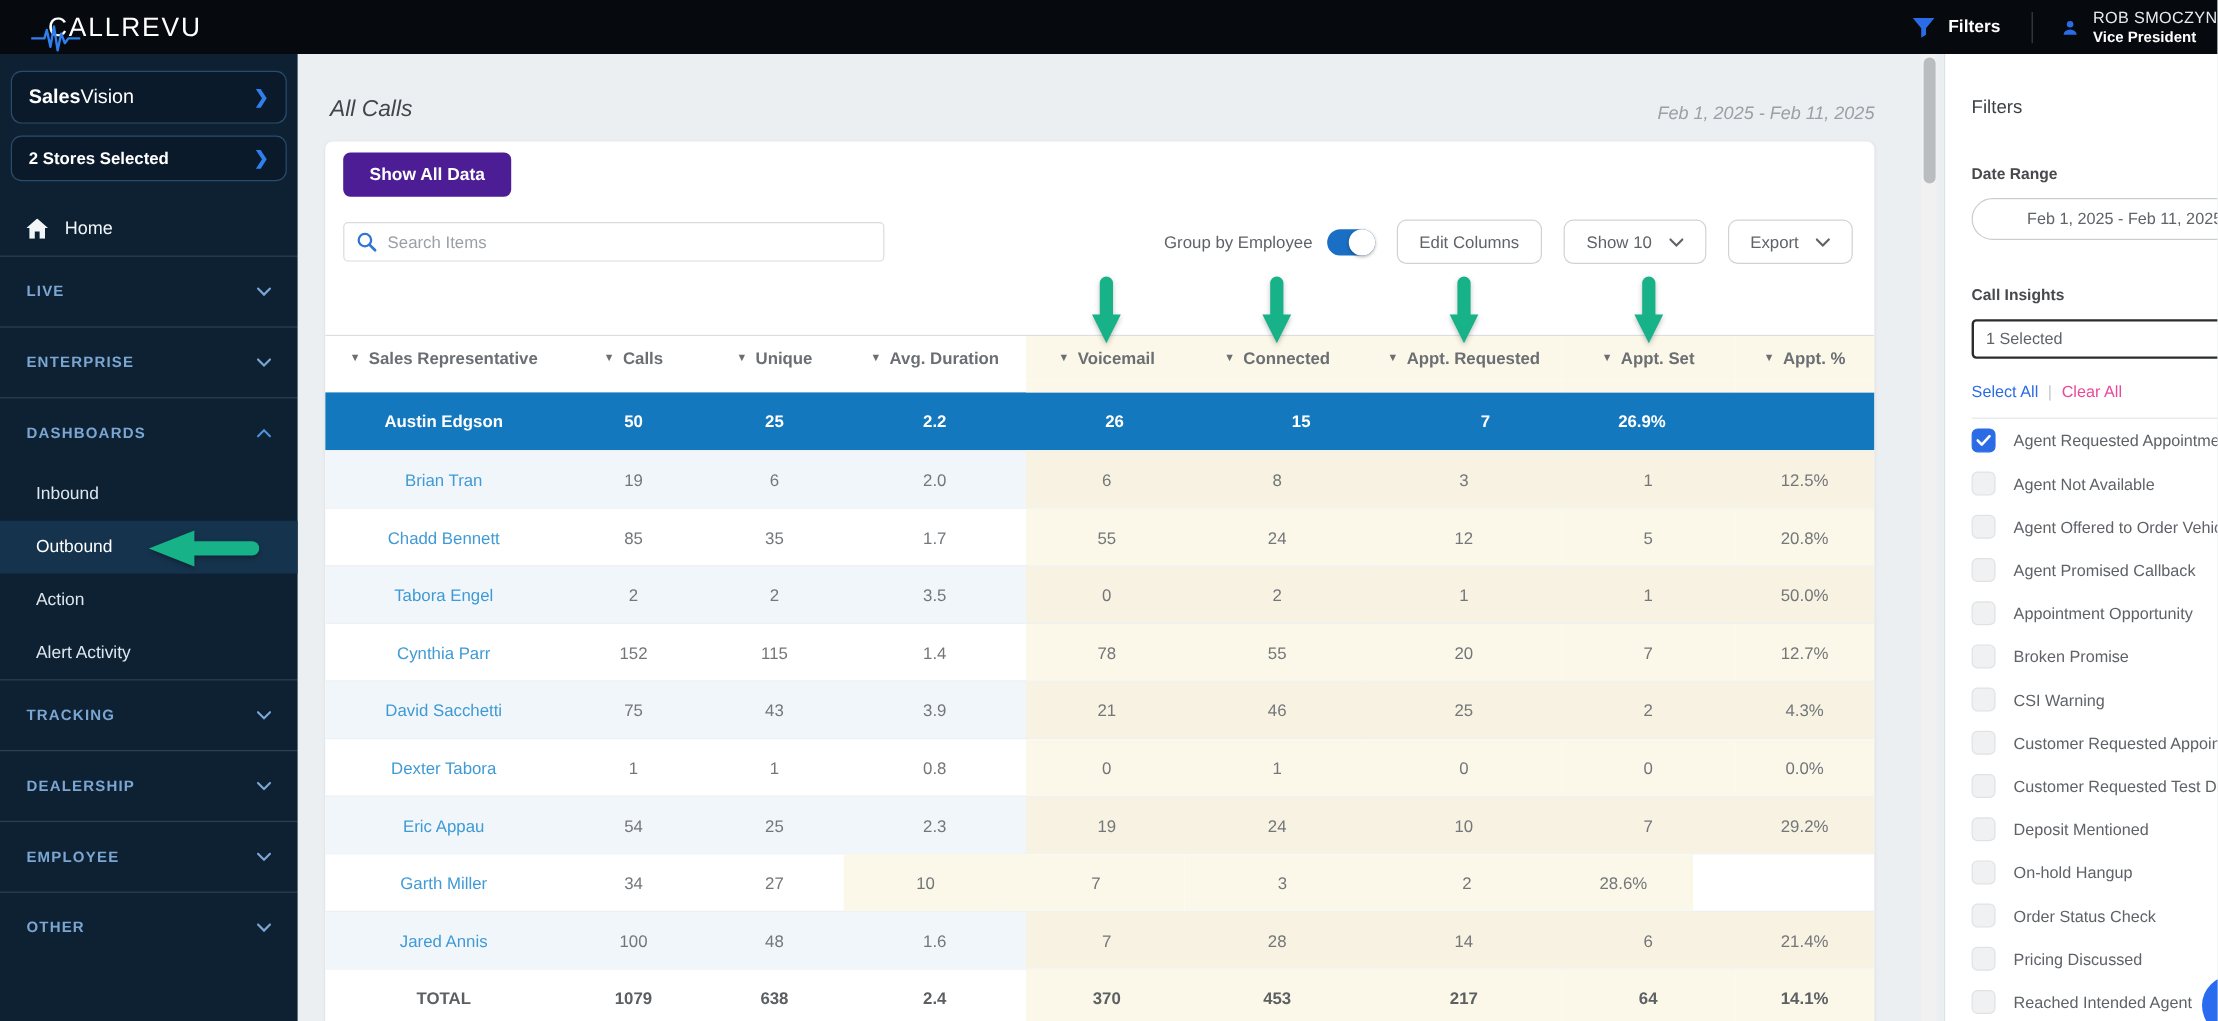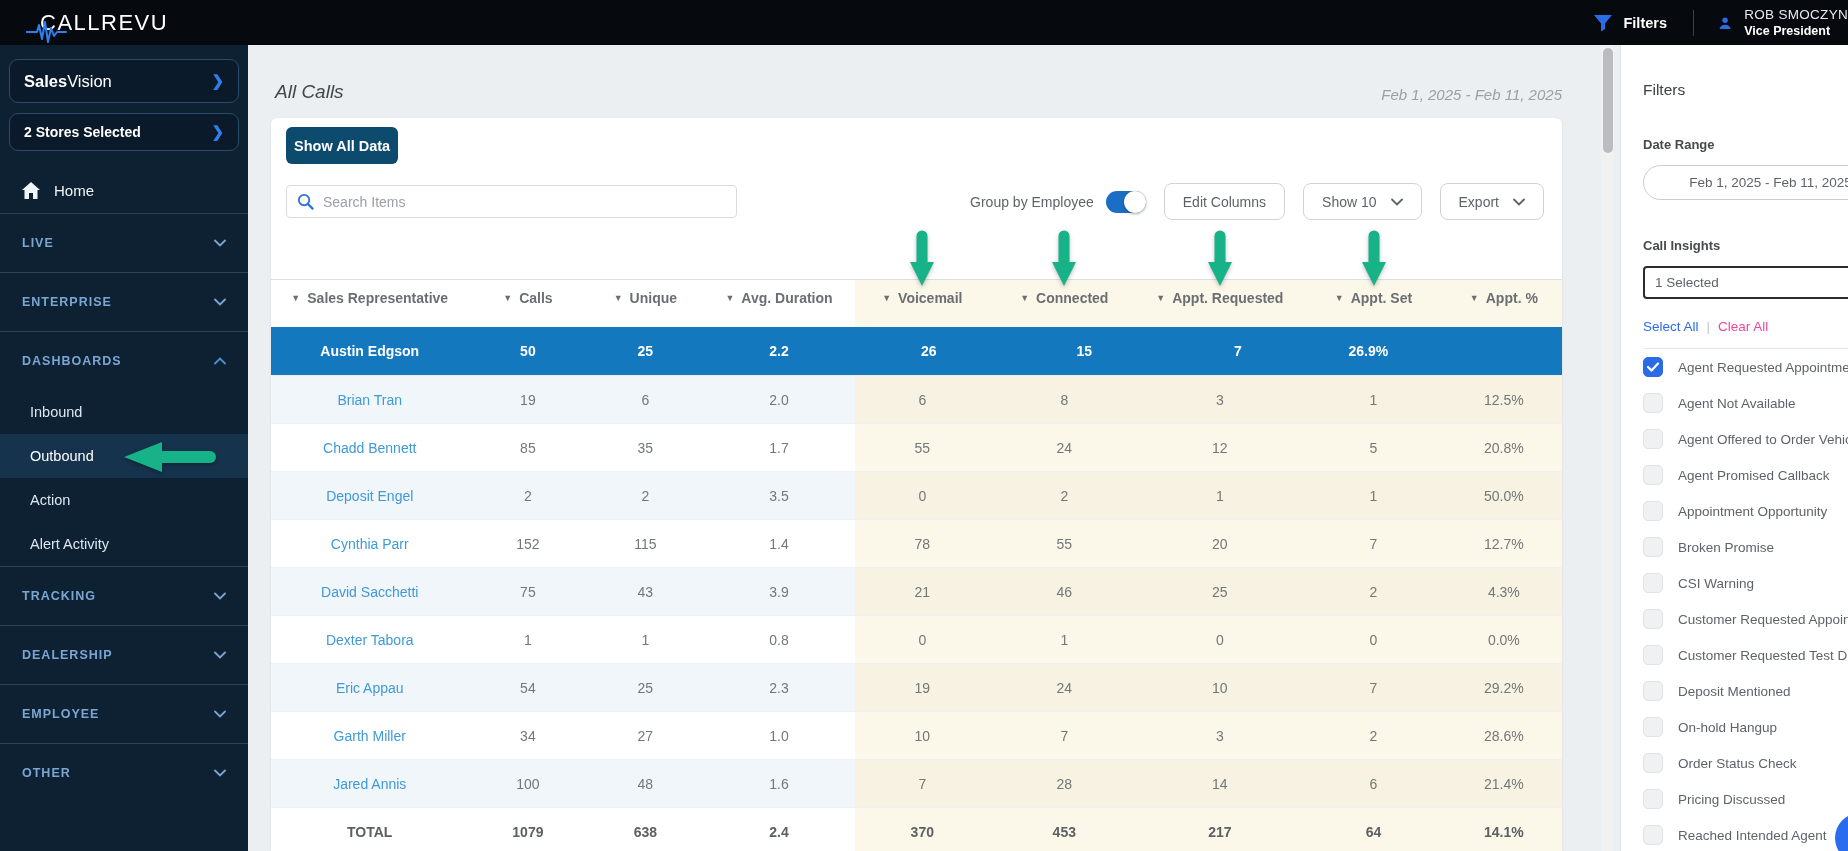--- a/index.html
+++ b/index.html
@@ -46,21 +46,21 @@
   .nav-item.active { background:#16334d; color:#fff; }
   .nav-item .side-arrow { position:absolute; left:118px; top:6px; }
 
   
   .main { position:absolute; left:248px; top:45px; width:1353px; height:806px; background:#eceff1; }
   .main-head { display:flex; justify-content:space-between; align-items:flex-end; padding:28px 39px 0 27px; height:58px; }
   .main-title { font-size:19px; font-style:italic; color:#3f474d; font-weight:500; }
   .main-date { font-size:15px; font-style:italic; color:#9aa0a5; }
   .card { position:absolute; left:23px; right:39px; top:73px; bottom:0; background:#fff;
     border-radius:6px 6px 0 0; box-shadow:0 1px 3px rgba(0,0,0,.08); overflow:hidden; }
-  .btn-primary { position:absolute; left:15px; top:9px; height:37px; padding:0 8px; background:#0c4a6e;
+  .btn-primary { position:absolute; left:15px; top:9px; height:37px; padding:0 22px; background:#4c1d95;
     border:none; border-radius:6px; color:#fff; font-size:14.5px; font-weight:700; cursor:pointer;
     font-family:"Liberation Sans", sans-serif; }
   .controls-row { position:absolute; left:15px; right:18px; top:65px; height:37px; display:flex; align-items:center; }
   .search-items { width:451px; height:33px; border:1px solid #d9dcde; border-radius:4px; display:flex;
     align-items:center; padding:0 10px; gap:9px; background:#fff; }
   .search-items input { flex:1; border:none; outline:none; font-size:14px; color:#444;
     font-family:"Liberation Sans", sans-serif; }
   .search-items input::placeholder { color:#9aa0a6; }
   .controls-right { margin-left:auto; display:flex; align-items:center; gap:18px; }
   .groupby { display:flex; align-items:center; gap:12px; }
@@ -370,21 +370,21 @@
               <div class="tcell" style="width: 9.2%;">85</div>
               <div class="tcell" style="width: 9%;">35</div>
               <div class="tcell" style="width: 11.7%;">1.7</div>
               <div class="tcell hl" style="width: 10.5%;">55</div>
               <div class="tcell hl" style="width: 11.5%;">24</div>
               <div class="tcell hl" style="width: 12.6%;">12</div>
               <div class="tcell hl" style="width: 11.2%;">5</div>
               <div class="tcell hl" style="width: 9%;">20.8%</div>
             </div>
             <div class="trow data-row alt">
-              <div class="tcell name" style="width: 15.3%;">Deposit Engel</div>
+              <div class="tcell name" style="width: 15.3%;">Tabora Engel</div>
               <div class="tcell" style="width: 9.2%;">2</div>
               <div class="tcell" style="width: 9%;">2</div>
               <div class="tcell" style="width: 11.7%;">3.5</div>
               <div class="tcell hl" style="width: 10.5%;">0</div>
               <div class="tcell hl" style="width: 11.5%;">2</div>
               <div class="tcell hl" style="width: 12.6%;">1</div>
               <div class="tcell hl" style="width: 11.2%;">1</div>
               <div class="tcell hl" style="width: 9%;">50.0%</div>
             </div>
             <div class="trow data-row">
@@ -428,21 +428,20 @@
               <div class="tcell hl" style="width: 10.5%;">19</div>
               <div class="tcell hl" style="width: 11.5%;">24</div>
               <div class="tcell hl" style="width: 12.6%;">10</div>
               <div class="tcell hl" style="width: 11.2%;">7</div>
               <div class="tcell hl" style="width: 9%;">29.2%</div>
             </div>
             <div class="trow data-row">
               <div class="tcell name" style="width: 15.3%;">Garth Miller</div>
               <div class="tcell" style="width: 9.2%;">34</div>
               <div class="tcell" style="width: 9%;">27</div>
-              <div class="tcell" style="width: 11.7%;">1.0</div>
               <div class="tcell hl" style="width: 10.5%;">10</div>
               <div class="tcell hl" style="width: 11.5%;">7</div>
               <div class="tcell hl" style="width: 12.6%;">3</div>
               <div class="tcell hl" style="width: 11.2%;">2</div>
               <div class="tcell hl" style="width: 9%;">28.6%</div>
             </div>
             <div class="trow data-row alt">
               <div class="tcell name" style="width: 15.3%;">Jared Annis</div>
               <div class="tcell" style="width: 9.2%;">100</div>
               <div class="tcell" style="width: 9%;">48</div>

